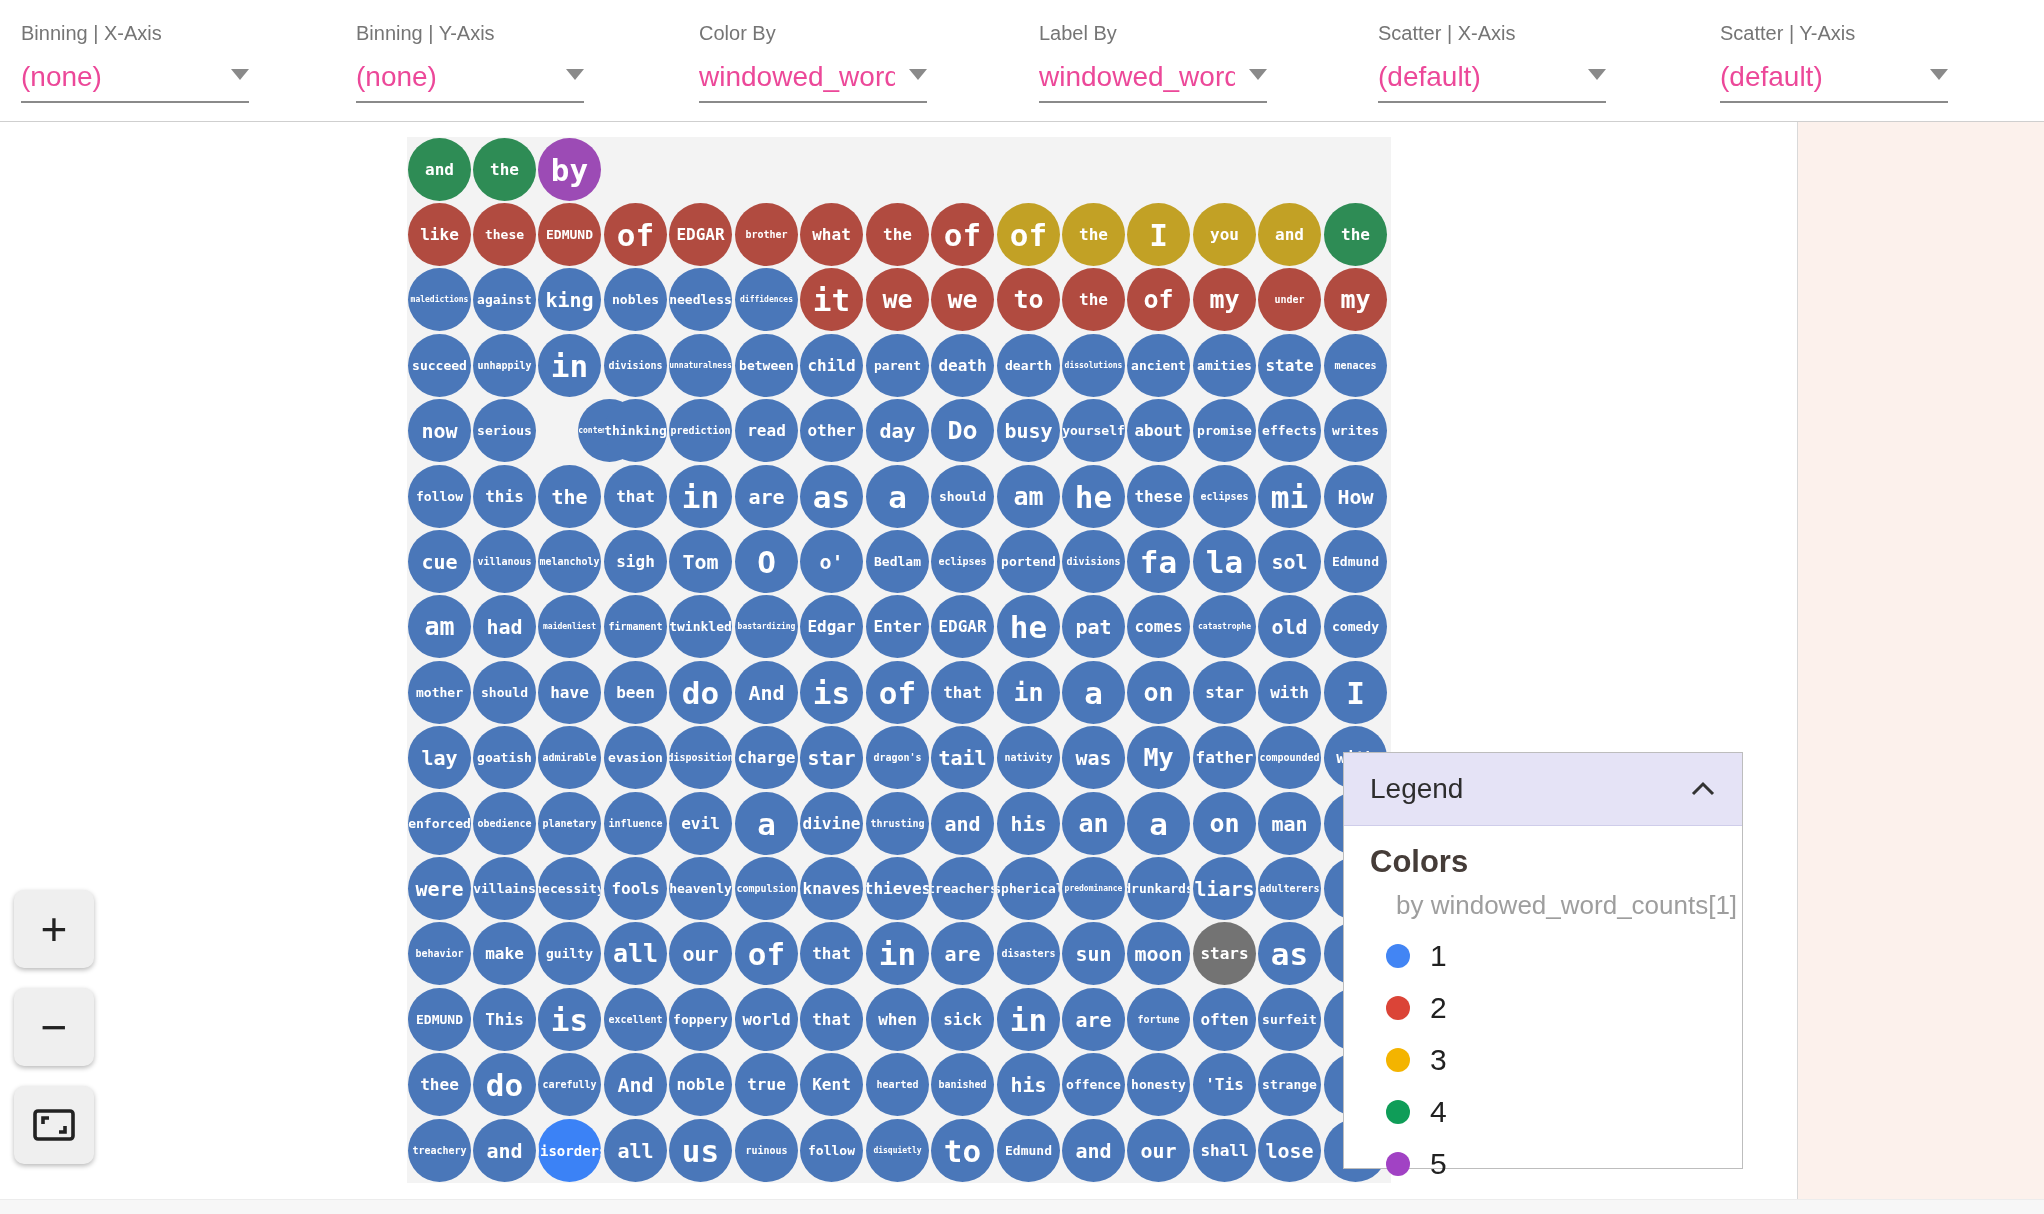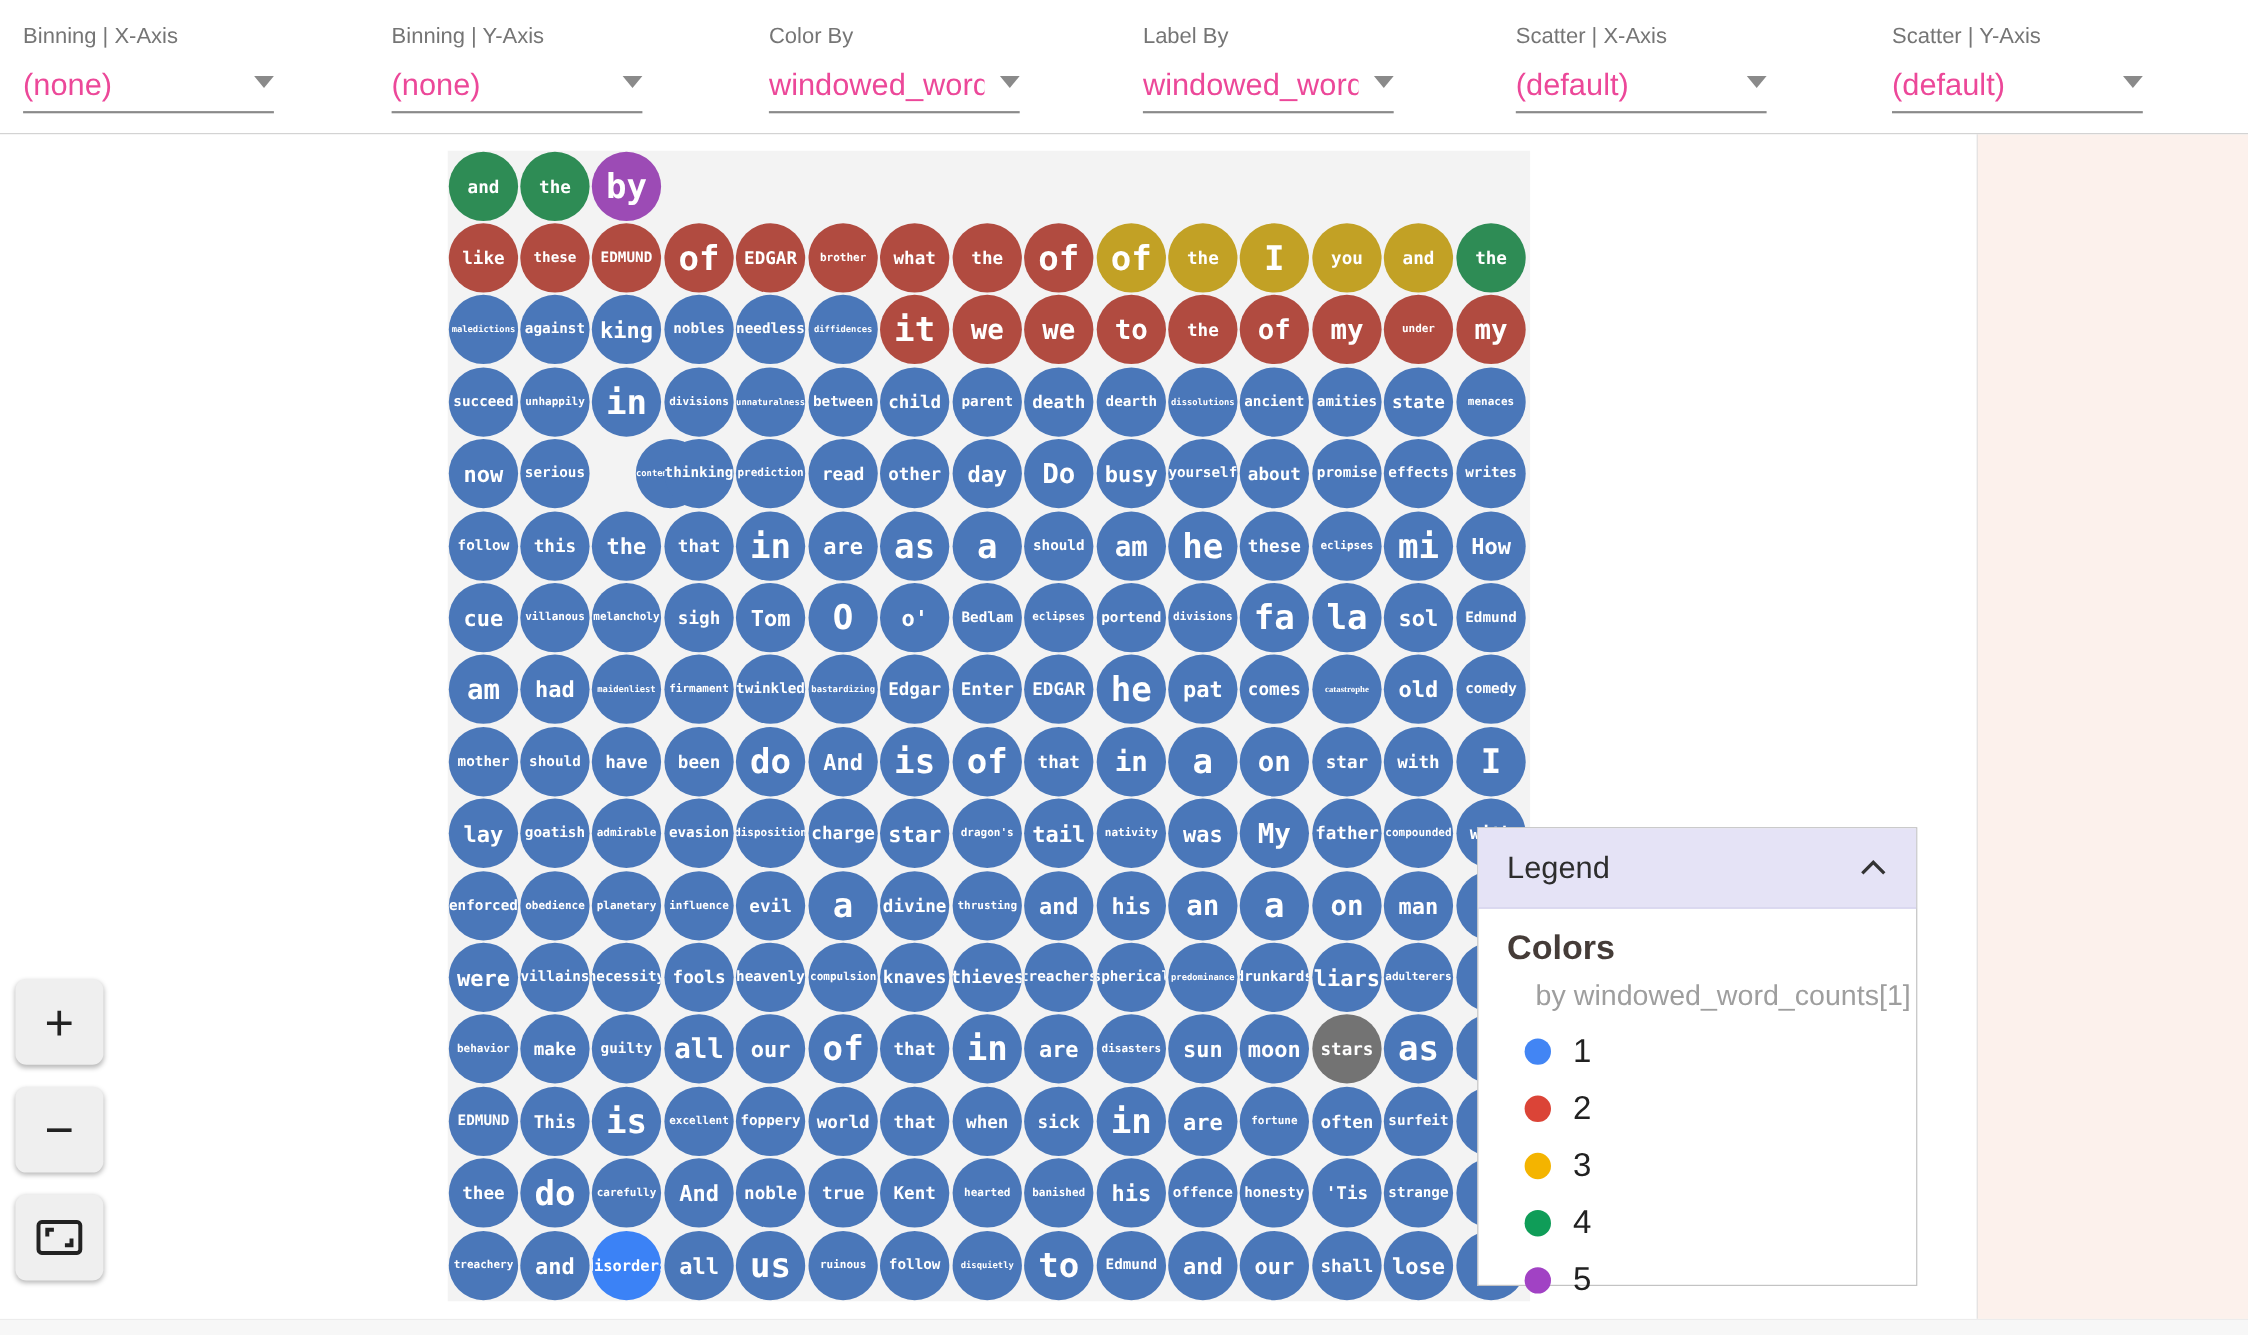--- a/index.html
+++ b/index.html
@@ -215,21 +215,21 @@
     <div class="circle" title="maidenliest" style="left: 131px; top: 458px; background: rgb(74, 119, 185); font-size: 8px;">maidenliest</div>
     <div class="circle" title="firmament" style="left: 197px; top: 458px; background: rgb(74, 119, 185); font-size: 10px;">firmament</div>
     <div class="circle" title="twinkled" style="left: 262px; top: 458px; background: rgb(74, 119, 185); font-size: 13px;">twinkled</div>
     <div class="circle" title="bastardizing" style="left: 328px; top: 458px; background: rgb(74, 119, 185); font-size: 8px;">bastardizing</div>
     <div class="circle" title="Edgar" style="left: 393px; top: 458px; background: rgb(74, 119, 185); font-size: 16px;">Edgar</div>
     <div class="circle" title="Enter" style="left: 459px; top: 458px; background: rgb(74, 119, 185); font-size: 16px;">Enter</div>
     <div class="circle" title="EDGAR" style="left: 524px; top: 458px; background: rgb(74, 119, 185); font-size: 16px;">EDGAR</div>
     <div class="circle" title="he" style="left: 590px; top: 458px; background: rgb(74, 119, 185); font-size: 31px;">he</div>
     <div class="circle" title="pat" style="left: 655px; top: 458px; background: rgb(74, 119, 185); font-size: 20px;">pat</div>
     <div class="circle" title="comes" style="left: 720px; top: 458px; background: rgb(74, 119, 185); font-size: 16px;">comes</div>
-    <div class="circle" title="catastrophe" style="left: 786px; top: 458px; background: rgb(74, 119, 185); font-size: 8px; font-family: Liberation Serif, serif;">catastrophe</div>
+    <div class="circle" title="catastrophe" style="left: 786px; top: 458px; background: rgb(74, 119, 185); font-size: 8px;">catastrophe</div>
     <div class="circle" title="old" style="left: 851px; top: 458px; background: rgb(74, 119, 185); font-size: 20px;">old</div>
     <div class="circle" title="comedy" style="left: 917px; top: 458px; background: rgb(74, 119, 185); font-size: 13px;">comedy</div>
     <div class="circle" title="mother" style="left: 1px; top: 524px; background: rgb(74, 119, 185); font-size: 13px;">mother</div>
     <div class="circle" title="should" style="left: 66px; top: 524px; background: rgb(74, 119, 185); font-size: 13px;">should</div>
     <div class="circle" title="have" style="left: 131px; top: 524px; background: rgb(74, 119, 185); font-size: 16px;">have</div>
     <div class="circle" title="been" style="left: 197px; top: 524px; background: rgb(74, 119, 185); font-size: 16px;">been</div>
     <div class="circle" title="do" style="left: 262px; top: 524px; background: rgb(74, 119, 185); font-size: 31px;">do</div>
     <div class="circle" title="And" style="left: 328px; top: 524px; background: rgb(74, 119, 185); font-size: 20px;">And</div>
     <div class="circle" title="is" style="left: 393px; top: 524px; background: rgb(74, 119, 185); font-size: 31px;">is</div>
     <div class="circle" title="of" style="left: 459px; top: 524px; background: rgb(74, 119, 185); font-size: 31px;">of</div>

